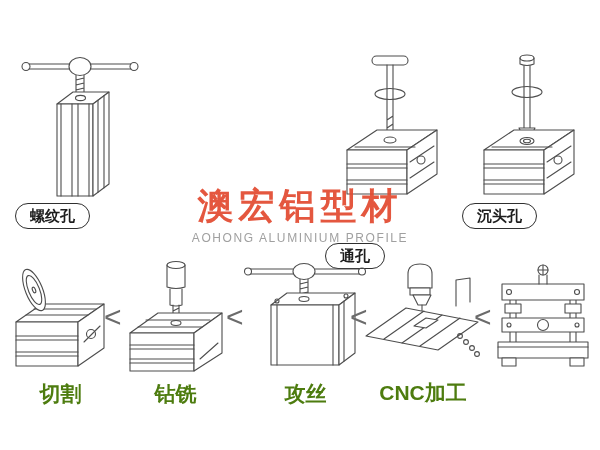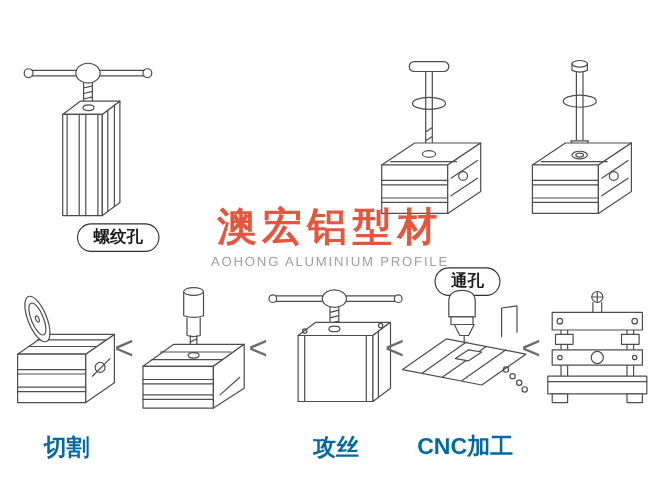--- a/index.html
+++ b/index.html
@@ -6,33 +6,33 @@
   .canvas {
     position:relative; width:600px; height:450px; background:#ffffff;
     overflow:hidden; font-family:"Liberation Sans", sans-serif;
   }
   
   .art path, .art rect, .art ellipse, .art circle, .art line, .art polygon, .art polyline {
     stroke:#4d4d4d; fill:none; stroke-width:1.1; stroke-linecap:round; stroke-linejoin:round;
   }
   .art .wf { fill:#ffffff; }
 
-  .feature { position:absolute; width:130px; display:flex; flex-direction:column; align-items:flex-end; z-index:2; }
+  .feature { position:absolute; width:130px; display:flex; flex-direction:column; align-items:flex-start; z-index:2; }
   .pill {
     display:inline-block; border:1.6px solid #2f2f2f; border-radius:14px;
     padding:2px 14px; font-size:15px; font-weight:600; color:#1d1d1d; background:#fff;
     white-space:nowrap; line-height:1.3;
   }
 
   .watermark { position:absolute; left:0; right:0; top:186px; text-align:center; z-index:6; }
   .wm-cn { font-size:36px; font-weight:700; color:#e2492f; letter-spacing:5px; line-height:1.1; opacity:.92; }
   .wm-en { font-size:12px; font-weight:400; color:#a0a0a0; letter-spacing:1.6px; margin-top:5px; }
 
   .step { position:absolute; display:flex; flex-direction:column; align-items:center; z-index:2; }
-  .step-label { font-size:21px; font-weight:700; color:#0369a1; margin-top:16px; white-space:nowrap; }
+  .step-label { font-size:21px; font-weight:700; color:#4d7c0f; margin-top:3px; white-space:nowrap; }
 
   .sep { position:absolute; font-size:30px; color:#6b6b6b; z-index:2; line-height:1; }
 </style>
 </head>
 <body>
 
 <div class="canvas">
 
   <div class="feature" style="left:15px; top:48px;">
     <svg class="art" width="130" height="155" viewBox="0 0 130 155">
@@ -91,20 +91,21 @@
         <rect class="wf" x="22" y="102" width="60" height="44"></rect>
         <polygon class="wf" points="82,102 112,82 112,126 82,146"></polygon>
         <ellipse cx="65" cy="93" rx="7" ry="3.5"></ellipse>
         <ellipse cx="65" cy="93" rx="3.5" ry="1.8"></ellipse>
         <path d="M30,99 H90"></path>
         <path d="M22,116 H82 M22,120 H82 M22,132 H82 M22,136 H82"></path>
         <circle cx="96" cy="112" r="4"></circle>
         <path d="M85,114 L109,98 M85,130 L109,114"></path>
       </g>
     </svg>
+    <div class="pill">沉头孔</div>
   </div>
 
   <div class="watermark">
     <div class="wm-cn">澳宏铝型材</div>
     <div class="wm-en">AOHONG ALUMINIUM PROFILE</div>
   </div>
 
   <div class="step" style="left:8px; top:262px; width:105px;">
     <svg class="art" width="105" height="115" viewBox="0 0 105 115">
       <g>
@@ -138,20 +139,21 @@
       <g>
         <polygon class="wf" points="12,78 40,58 104,58 76,78"></polygon>
         <rect class="wf" x="12" y="78" width="64" height="38"></rect>
         <polygon class="wf" points="76,78 104,58 104,98 76,116"></polygon>
         <ellipse cx="58" cy="68" rx="5" ry="2.5"></ellipse>
         <path d="M20,72 H84 M28,65 H92"></path>
         <path d="M12,90 H76 M12,94 H76 M12,104 H76 M12,108 H76"></path>
         <path d="M82,104 L100,88"></path>
       </g>
     </svg>
+    <div class="step-label">钻铣</div>
   </div>
 
   <span class="sep" style="left:226px; top:302px;">&lt;</span>
 
   <div class="step" style="left:243px; top:255px; width:125px;">
     <svg class="art" width="125" height="122" viewBox="0 0 125 122">
       <g>
         <circle cx="5" cy="16.5" r="3.5"></circle>
           <circle cx="119" cy="16.5" r="3.5"></circle>
         <path d="M8,14 H50 M8,19 H50 M72,14 H116 M72,19 H116"></path>

